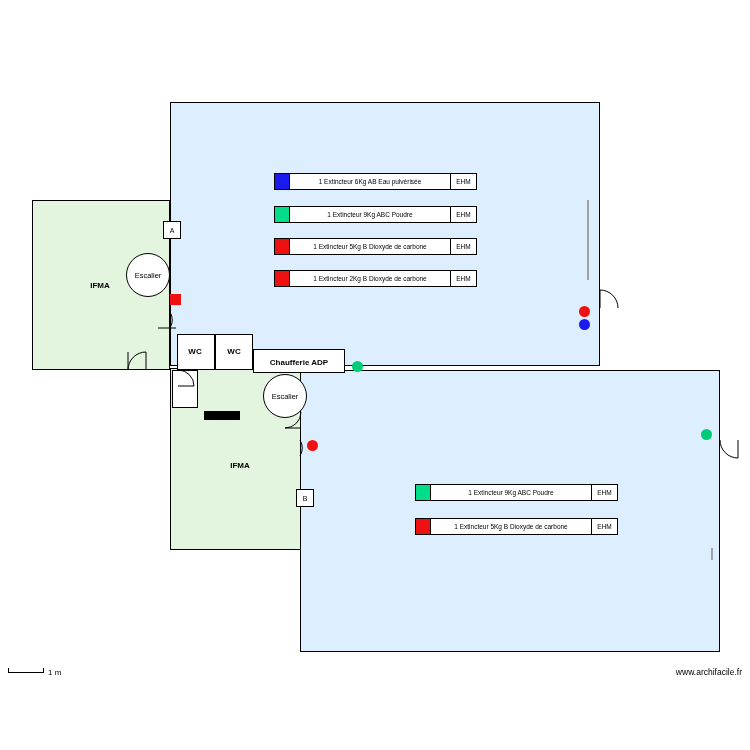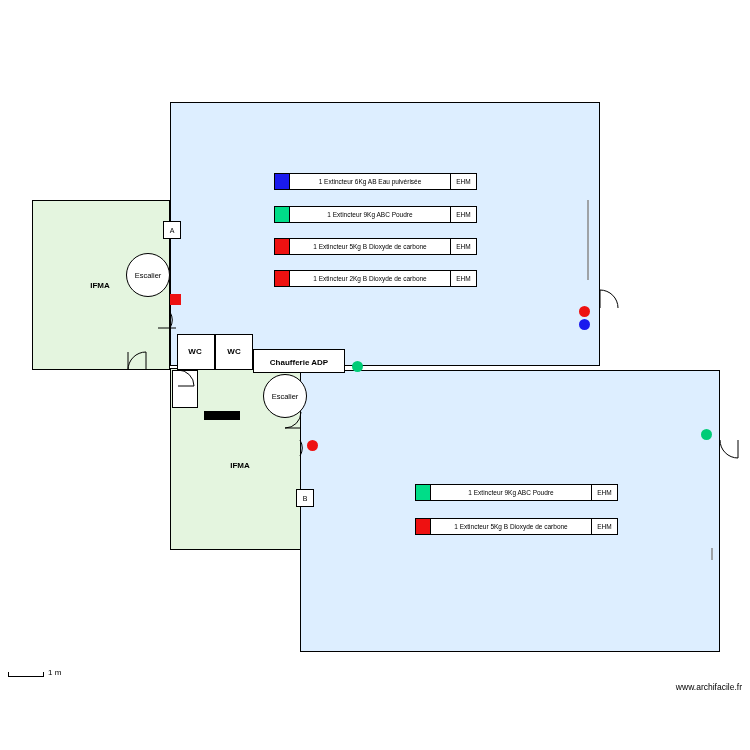--- a/index.html
+++ b/index.html
@@ -113,21 +113,21 @@
   .wallseg {
     position: absolute;
     background: #000000;
   }
 
   .scalebar {
     position: absolute;
     left: 8px;
     top: 668px;
     display: flex;
-    align-items: flex-end;
+    align-items: center;
     font-size: 8px;
     color: #000000;
   }
   .scalebar .bar {
     width: 36px;
     height: 1px;
     background: #000000;
     position: relative;
     margin-right: 4px;
   }
@@ -139,21 +139,21 @@
     height: 5px;
     background: #000000;
     top: -4px;
   }
   .scalebar .bar::before { left: 0; }
   .scalebar .bar::after { right: 0; }
 
   .watermark {
     position: absolute;
     right: 8px;
-    top: 682px;
+    top: 667px;
     font-size: 8.5px;
     color: #000000;
   }
 </style>
 </head>
 <body>
 
 <div id="plan">
 
   <div class="room room-blue" style="left:170px; top:102px; width:430px; height:264px;"></div>

